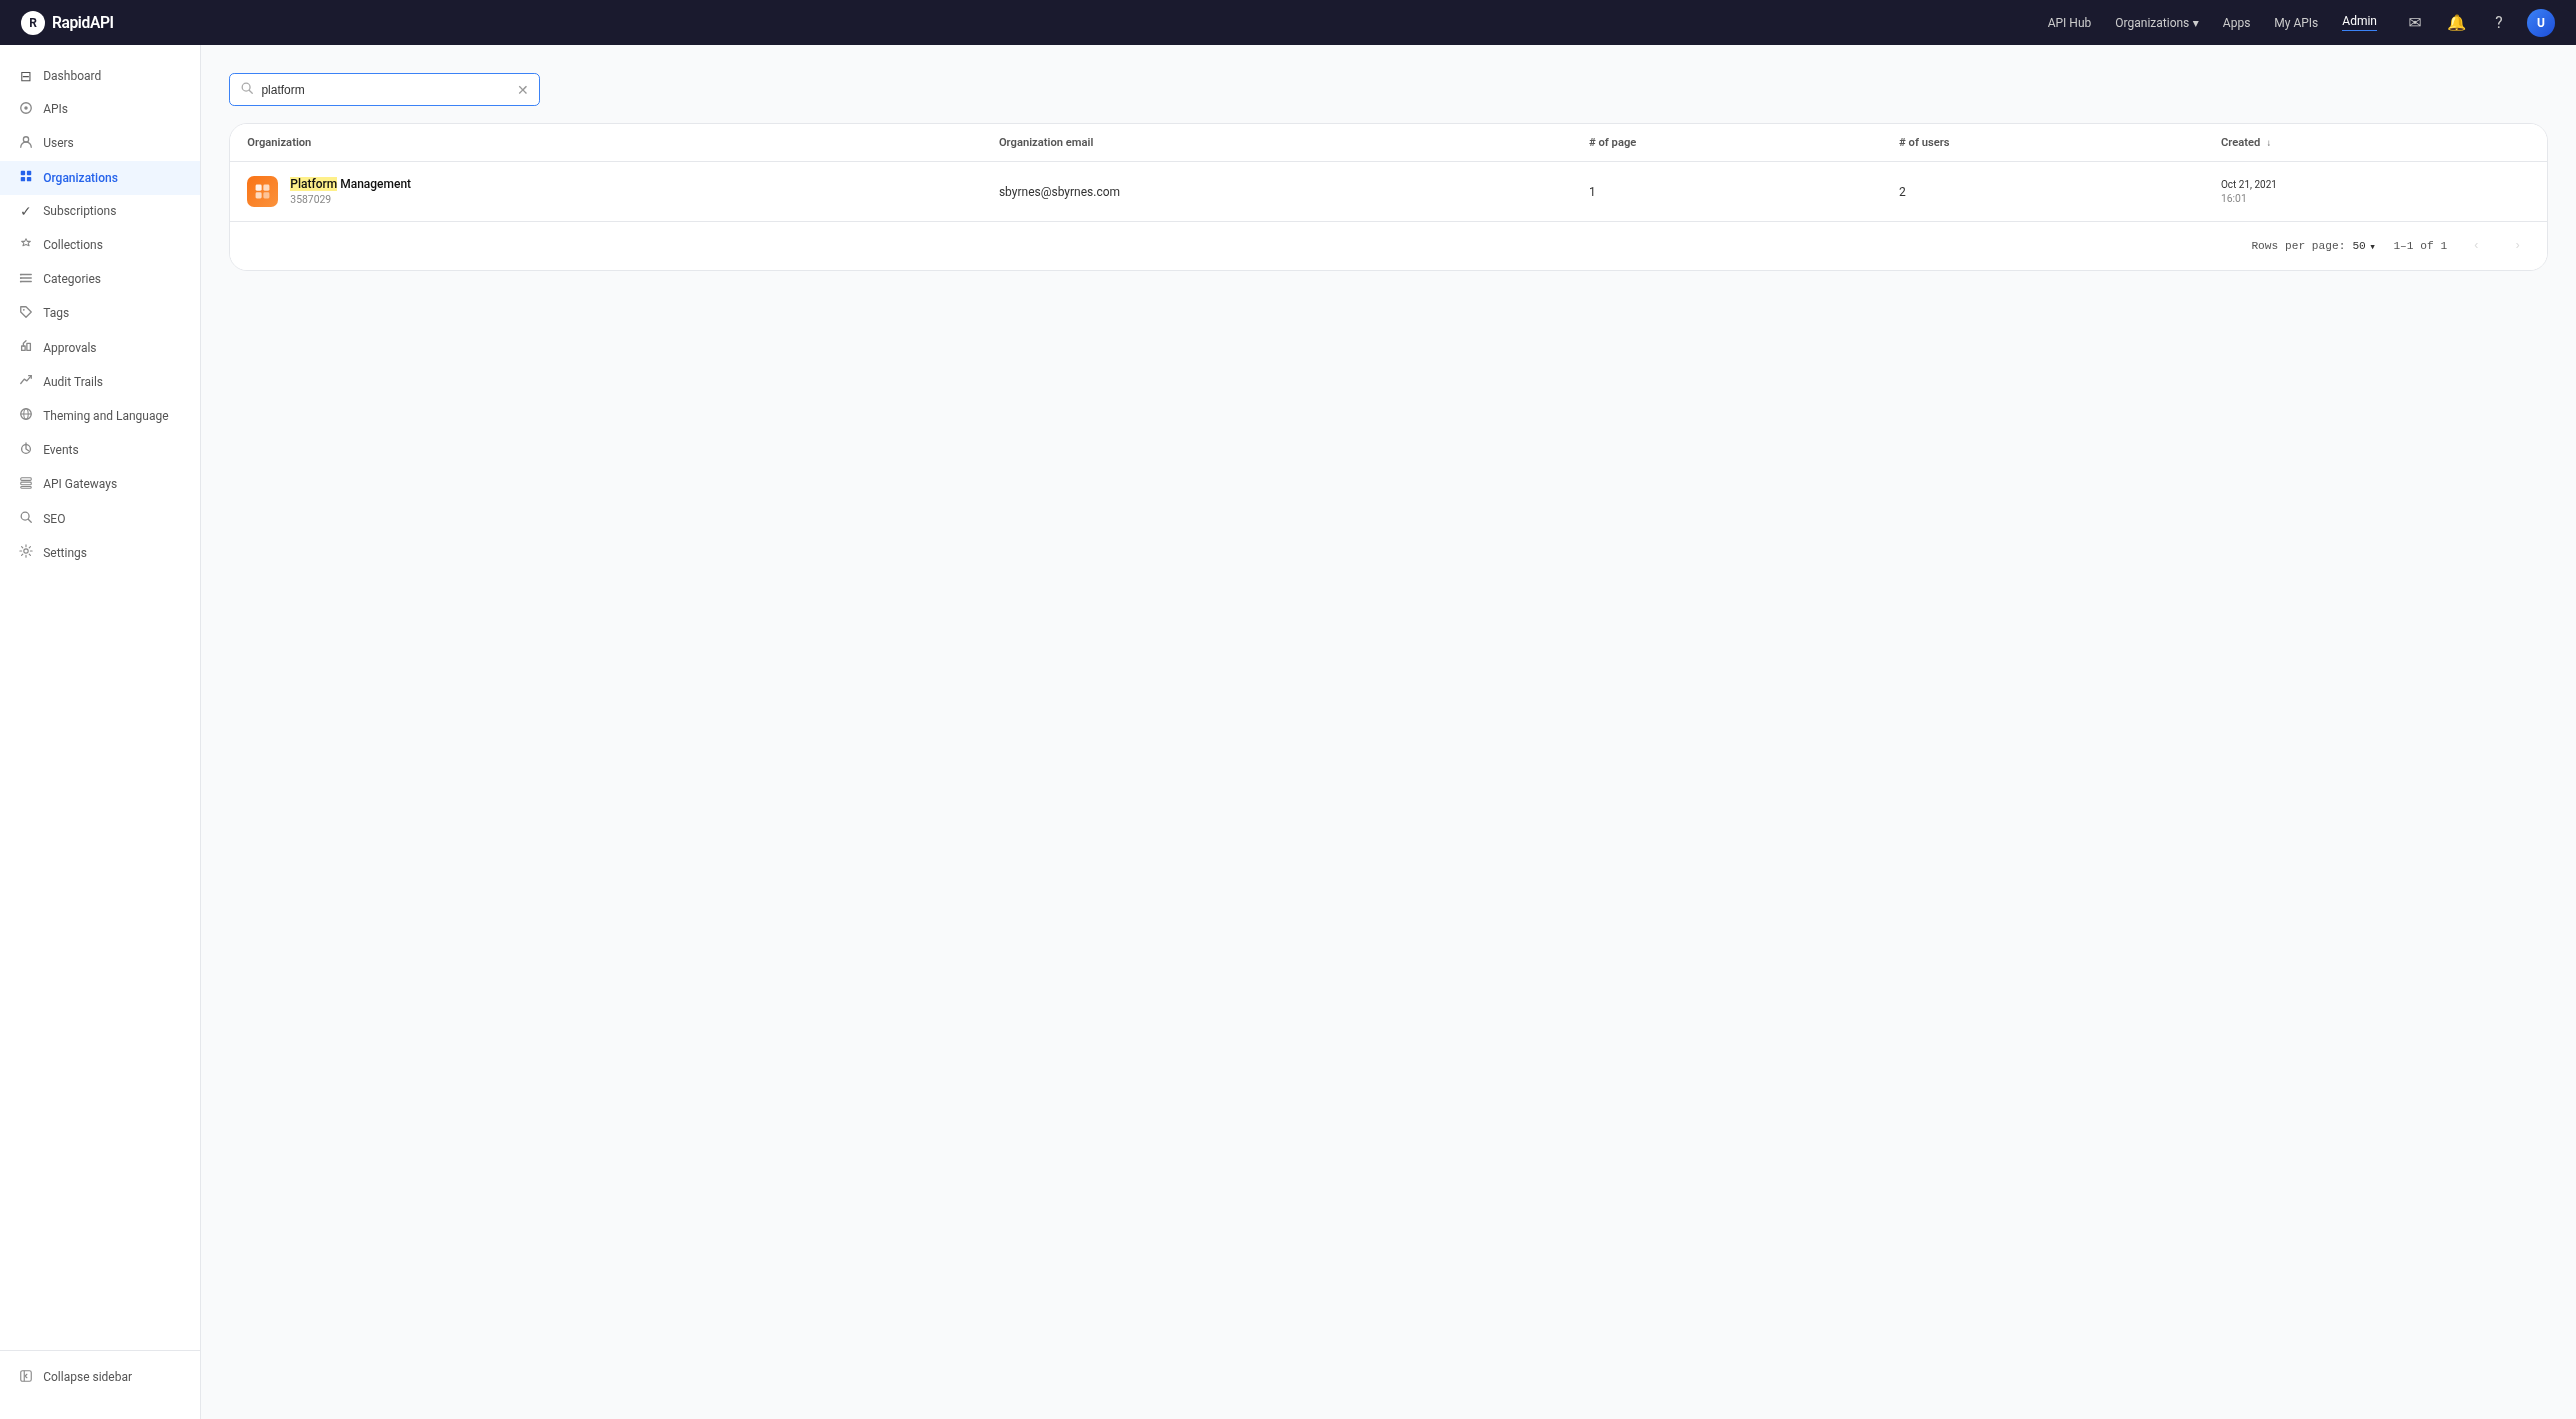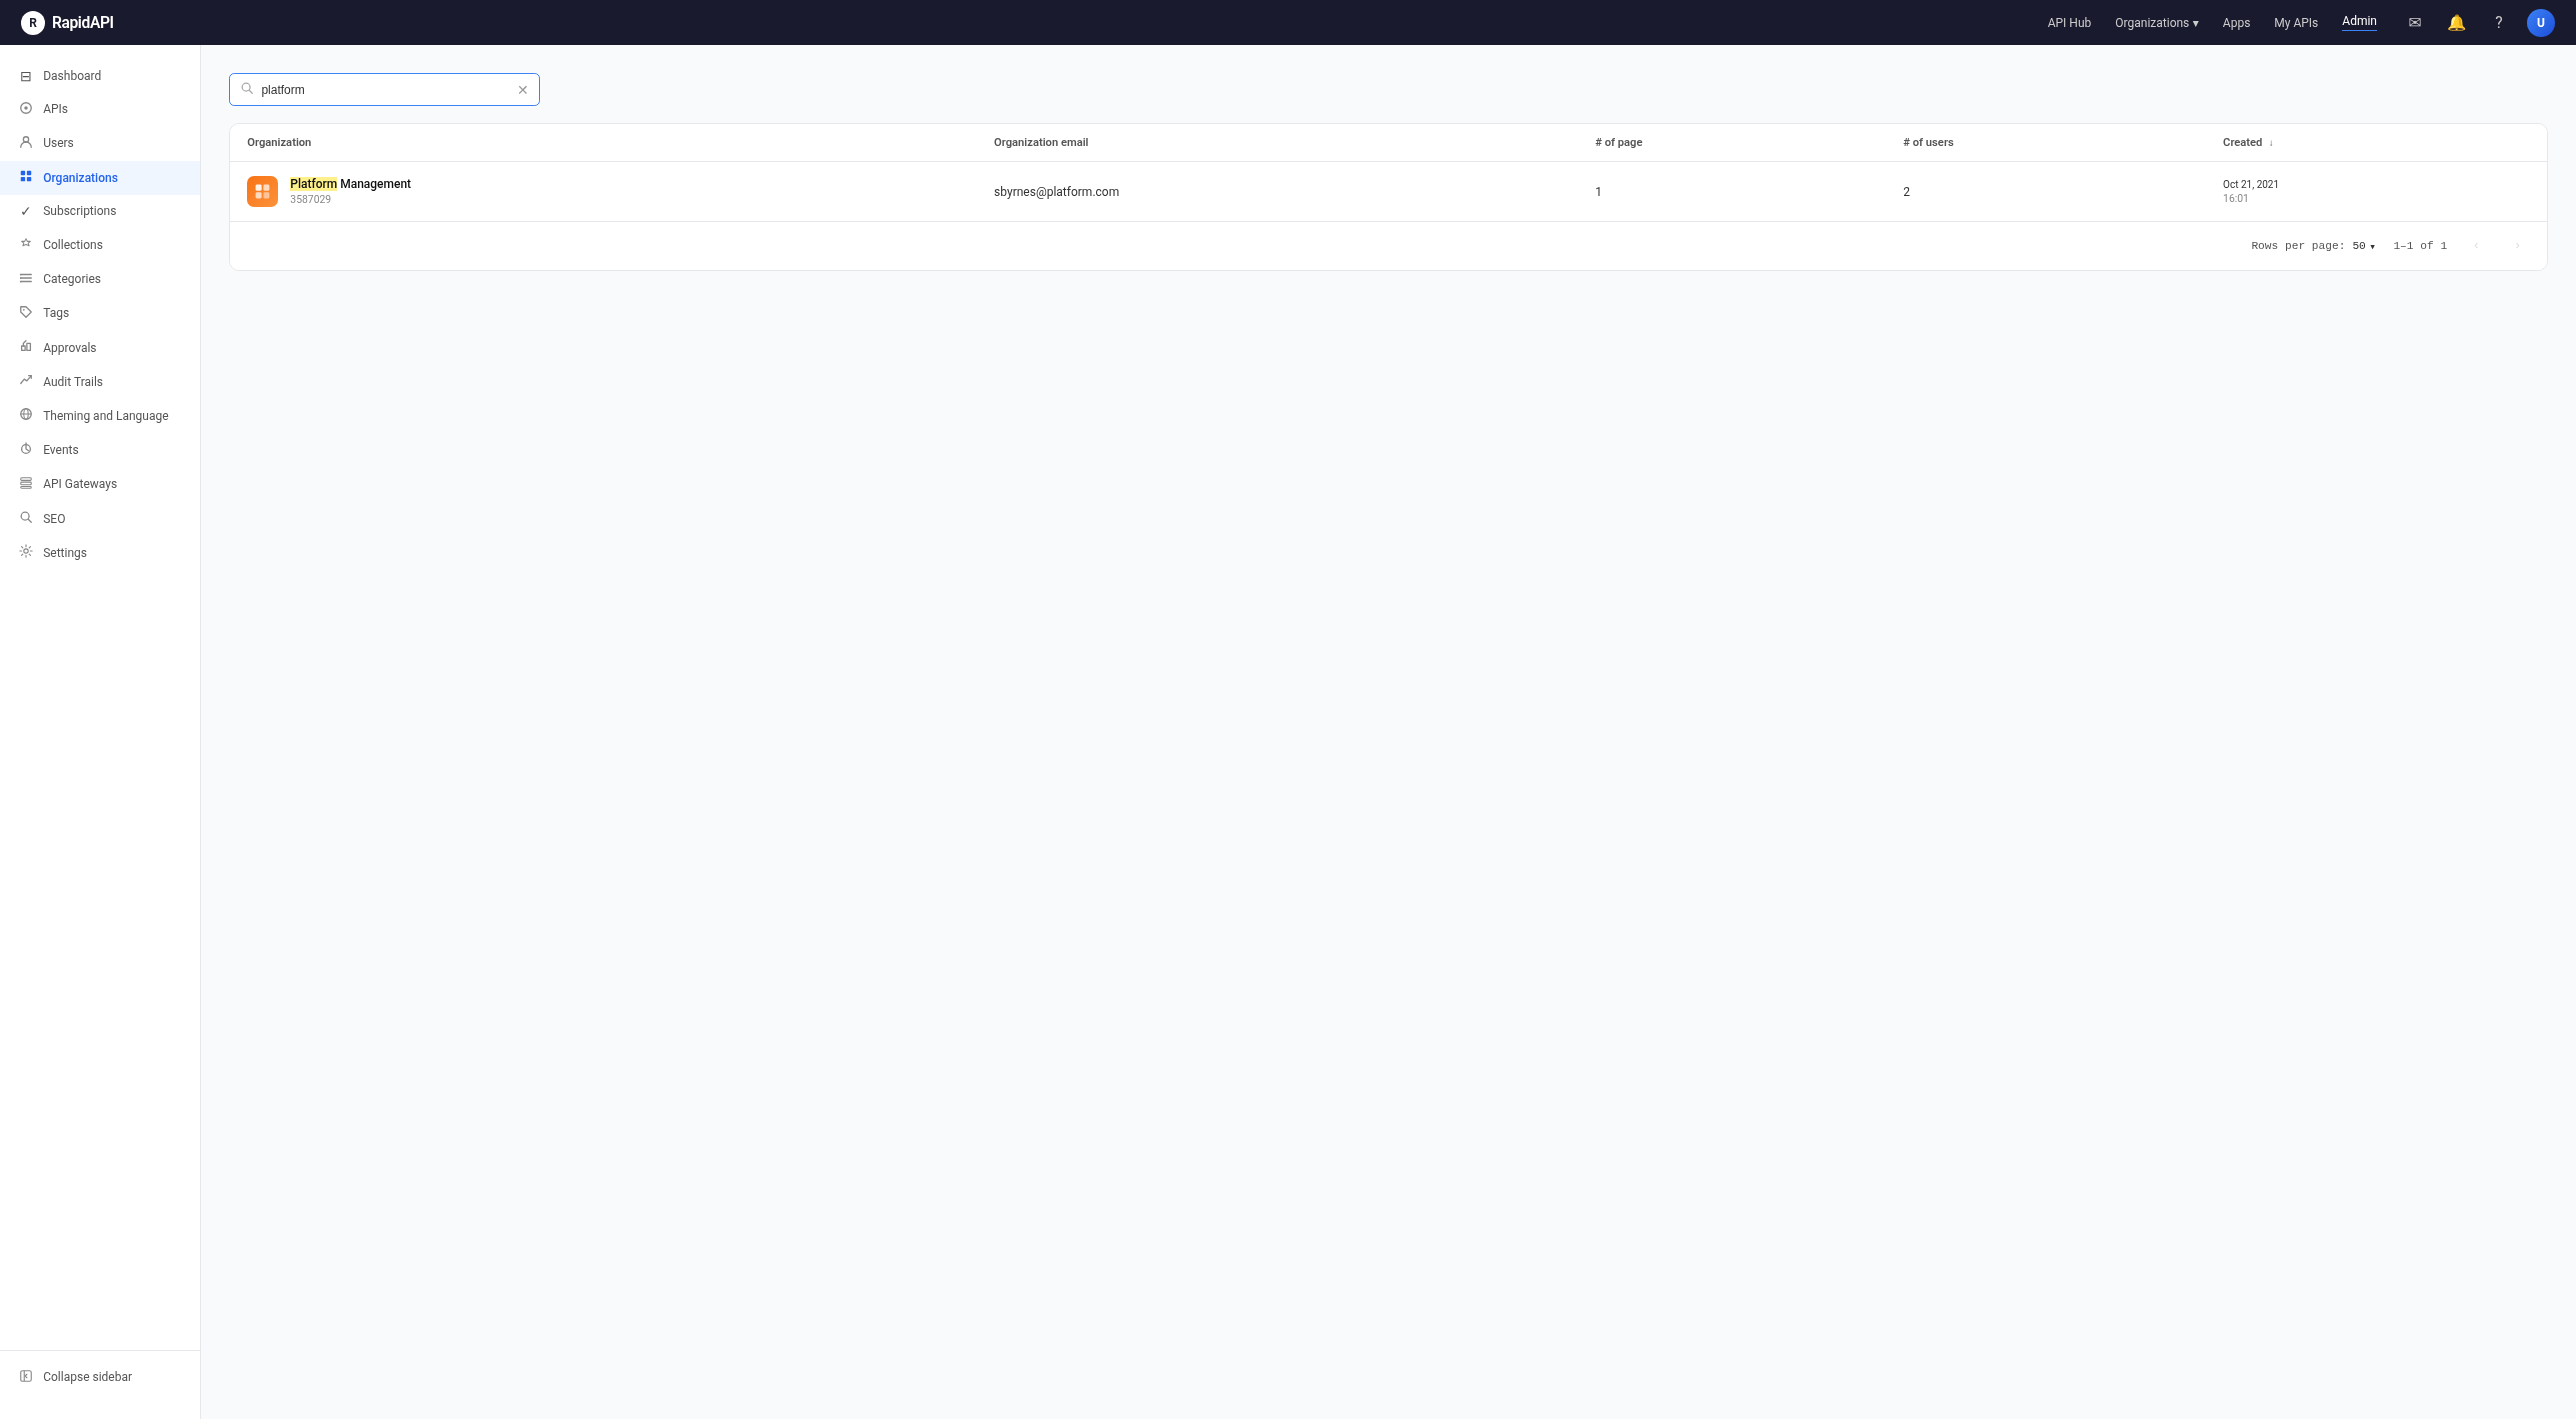--- a/index.html
+++ b/index.html
@@ -132,21 +132,21 @@
       flex: 1;
       background: transparent;
     }
     .search-icon { color: #999; font-size: 14px; }
     .clear-btn { color: #999; cursor: pointer; font-size: 14px; line-height: 1; }
 
     
     .table-container {
       background: white;
       border: 0.9px solid #e5e7eb;
-      border-radius: 10px;
+      border-radius: 18px;
       overflow: hidden;
     }
     table {
       width: 100%;
       border-collapse: collapse;
     }
     thead th {
       text-align: left;
       padding: 12px 17.3px;
       font-size: 11.2px;
@@ -441,21 +441,21 @@
                   </svg>
                 </div>
                 <div>
                   <div class="org-name">
                     <span class="highlight">Platform</span><span> Management</span>
                   </div>
                   <div class="org-id">3587029</div>
                 </div>
               </div>
             </td>
-            <td>sbyrnes@platform.com</td>
+            <td>sbyrnes@sbyrnes.com</td>
             <td>1</td>
             <td>2</td>
             <td>
               <div class="created-date">Oct 21, 2021</div>
               <div class="created-time">16:01</div>
             </td>
           </tr>
         </tbody>
       </table>
 

